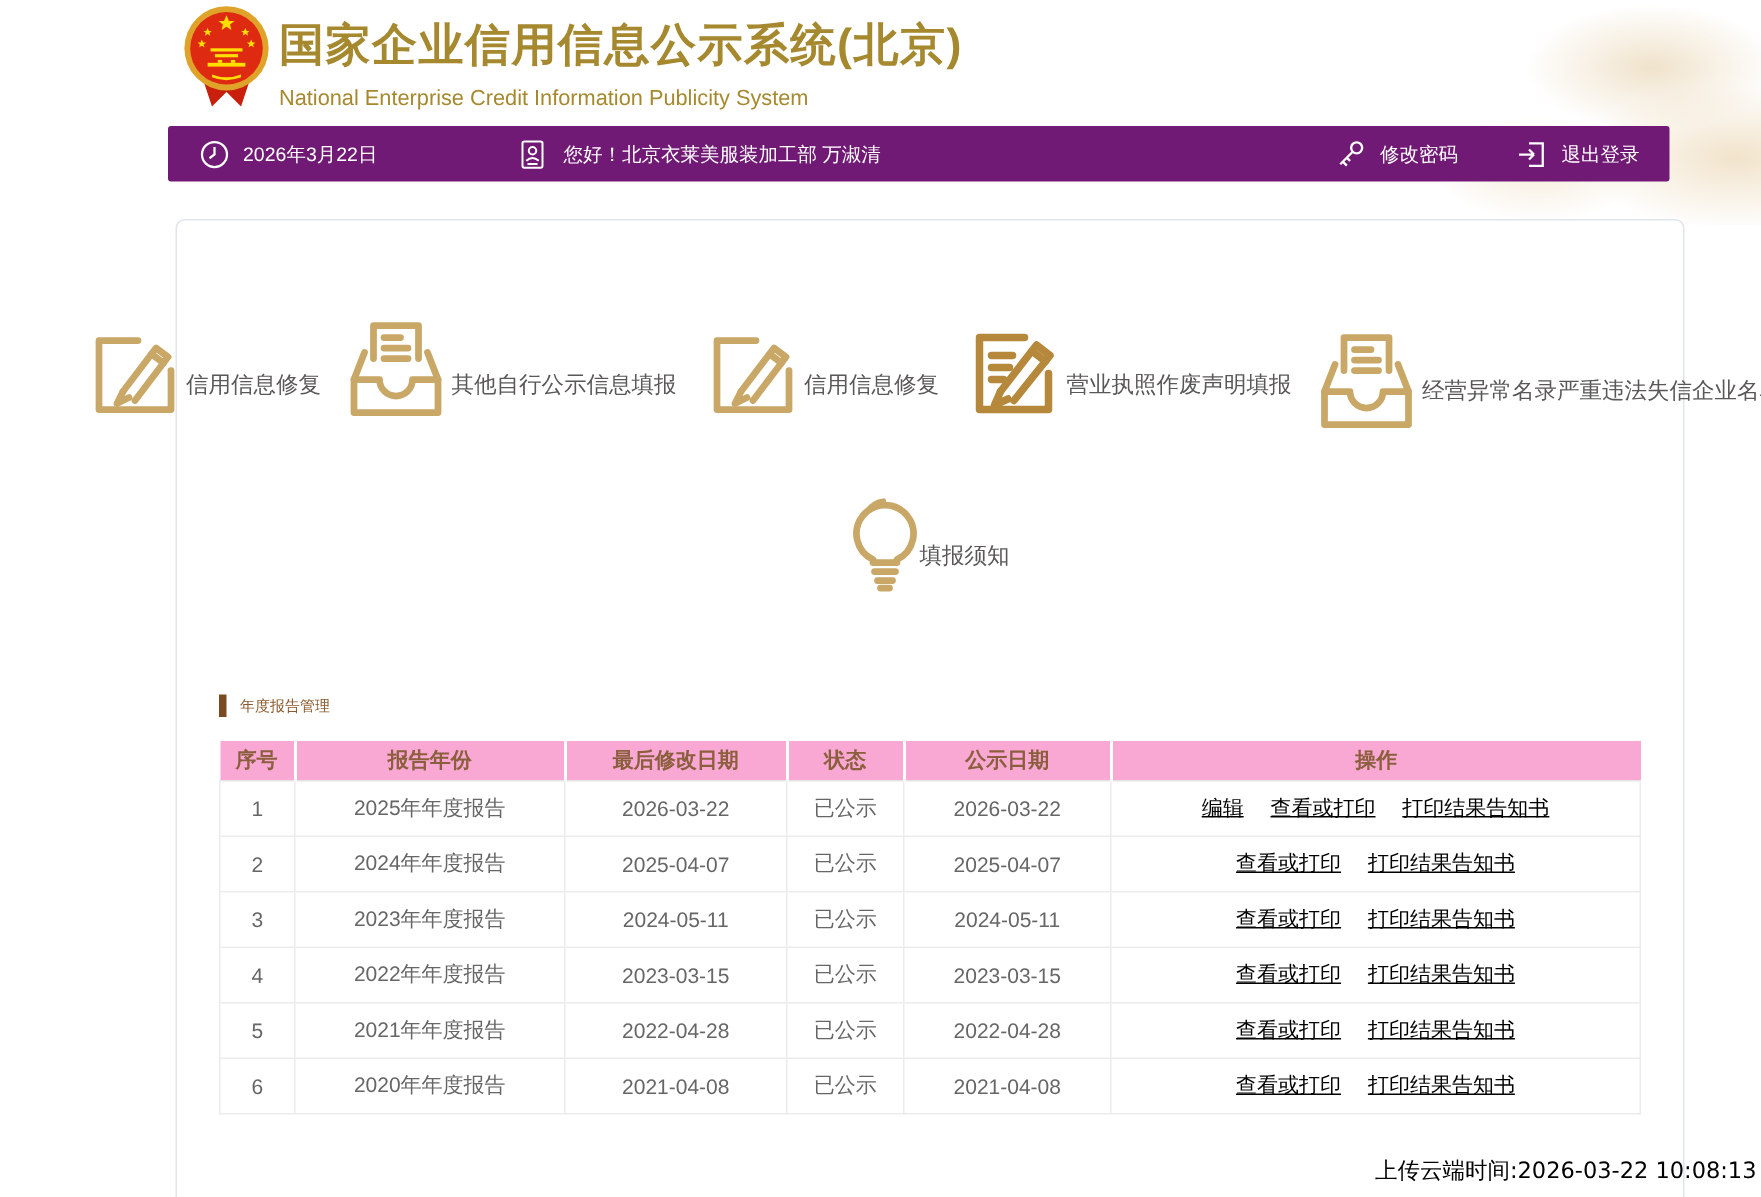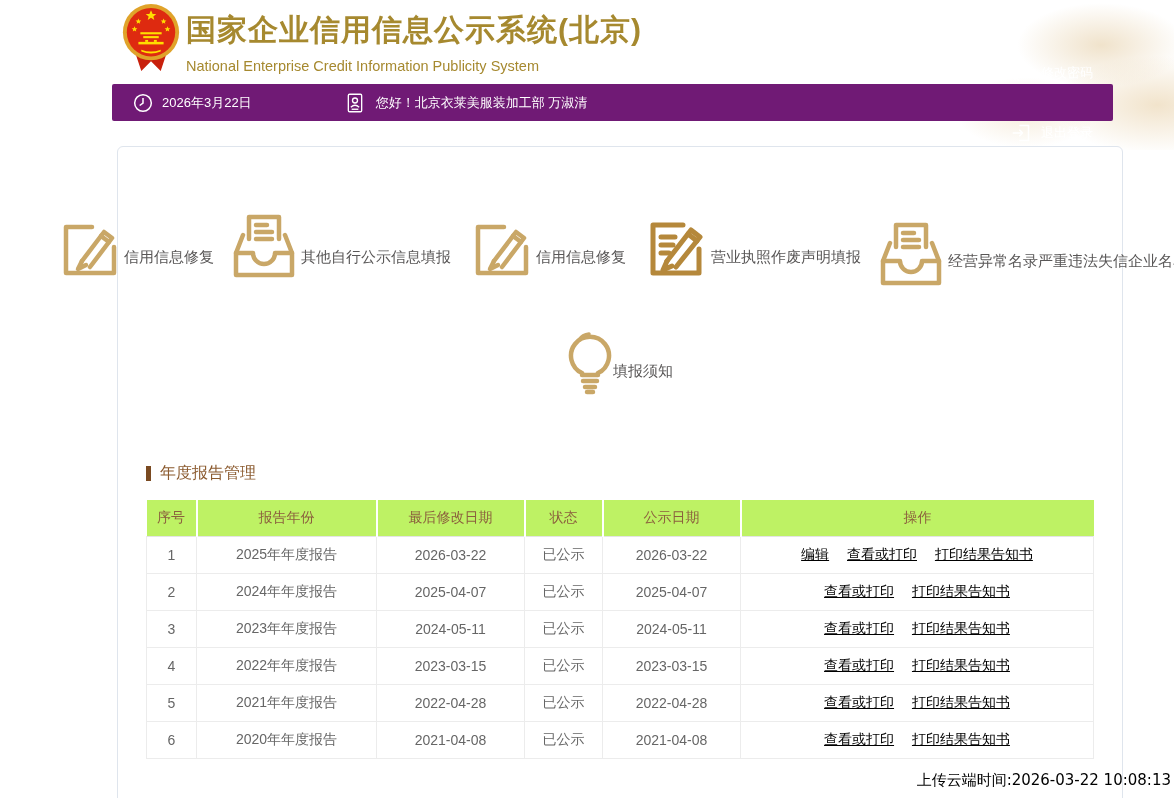--- a/index.html
+++ b/index.html
@@ -22,46 +22,46 @@
   .site-title { font-size:30px; font-weight:bold; color:#A6892F; letter-spacing:1px; }
   .site-subtitle { font-size:14.5px; font-weight:normal; color:#A6892F; margin-top:7px; }
 
   
   .topbar { position:absolute; left:112px; top:84px; width:1001px; height:37px;
     background:#701a75; border-radius:2px; display:flex; align-items:center;
     color:#ffffff; font-size:13px; padding:0 20px; }
   .topbar-item { display:flex; align-items:center; gap:8px; }
   .tb-date { margin-left:8px; }
   .tb-user { margin-left:92px; }
-  .tb-right { margin-left:auto; display:flex; align-items:center; gap:38px;flex-direction:column; }
+  .tb-right { margin-left:auto; display:flex; align-items:center; gap:38px; }
   .tb-btn { display:flex; align-items:center; gap:9px; cursor:pointer; }
   .tb-ico { display:inline-flex; width:22px; height:22px; align-items:center; justify-content:center; }
 
   
   .content-box { position:absolute; left:117px; top:146px; width:1006px; height:720px;
     background:#ffffff; border:1px solid #DFE5ED; border-radius:6px; padding:0 28px; }
 
   
   .nav-row { display:flex; justify-content:center; align-items:flex-end; gap:13px; }
   .nav-row1 { margin-top:62px; }
   .nav-row2 { margin-top:20px; }
   .nav-item { display:flex; flex-direction:row; align-items:center; cursor:pointer; }
   .nav-icon { height:74px; display:flex; align-items:flex-end; justify-content:center; margin-bottom:20px; }
   .nav-item.two-line .nav-icon { margin-bottom:12px; }
   .nav-label { font-size:15px; color:#595757; line-height:21px; text-align:center; white-space:nowrap; }
 
   
   .section-title { margin-top:46px; display:flex; align-items:center; gap:9px; }
   .section-marker { width:5px; height:15px; background:#7A4A21; }
-  .section-text { font-size:16px; color:#8B5A2E; }
+  .section-text { font-size:10px; color:#8B5A2E; }
 
   
   .report-table { margin-top:16px; width:100%; border-collapse:collapse; table-layout:fixed; }
-  .report-table th { background:#bef264; color:#8B5F3D; font-size:14px; font-weight:normal;
-    height:36px; border-right:2px solid #ffffff; }
+  .report-table th { background:#f9a8d4; color:#8B5F3D; font-size:14px; font-weight:bold;
+    height:26px; border-right:2px solid #ffffff; }
   .report-table th:last-child { border-right:none; }
   .report-table td { height:37px; text-align:center; font-size:14px; color:#666666;
     border:1px solid #ECECEC; background:#ffffff; }
   .report-table tbody tr:first-child td { border-top:1px solid #E4E4E4; }
   .op-link { color:#000000; text-decoration:underline; margin:0 7px; cursor:pointer; white-space:nowrap; }
 
   
   .upload-time { position:absolute; top:771px; right:3px; font-size:15px;
     color:#000000; font-family:"DejaVu Sans","Liberation Sans",sans-serif; z-index:10; }
 

